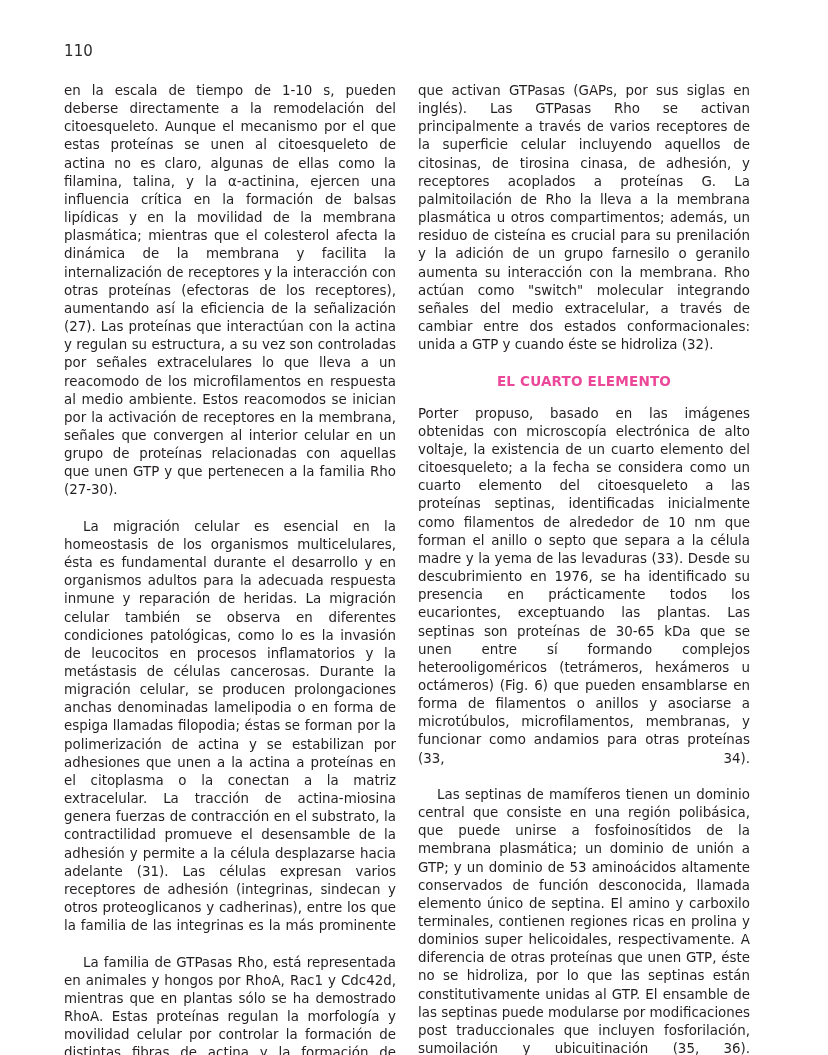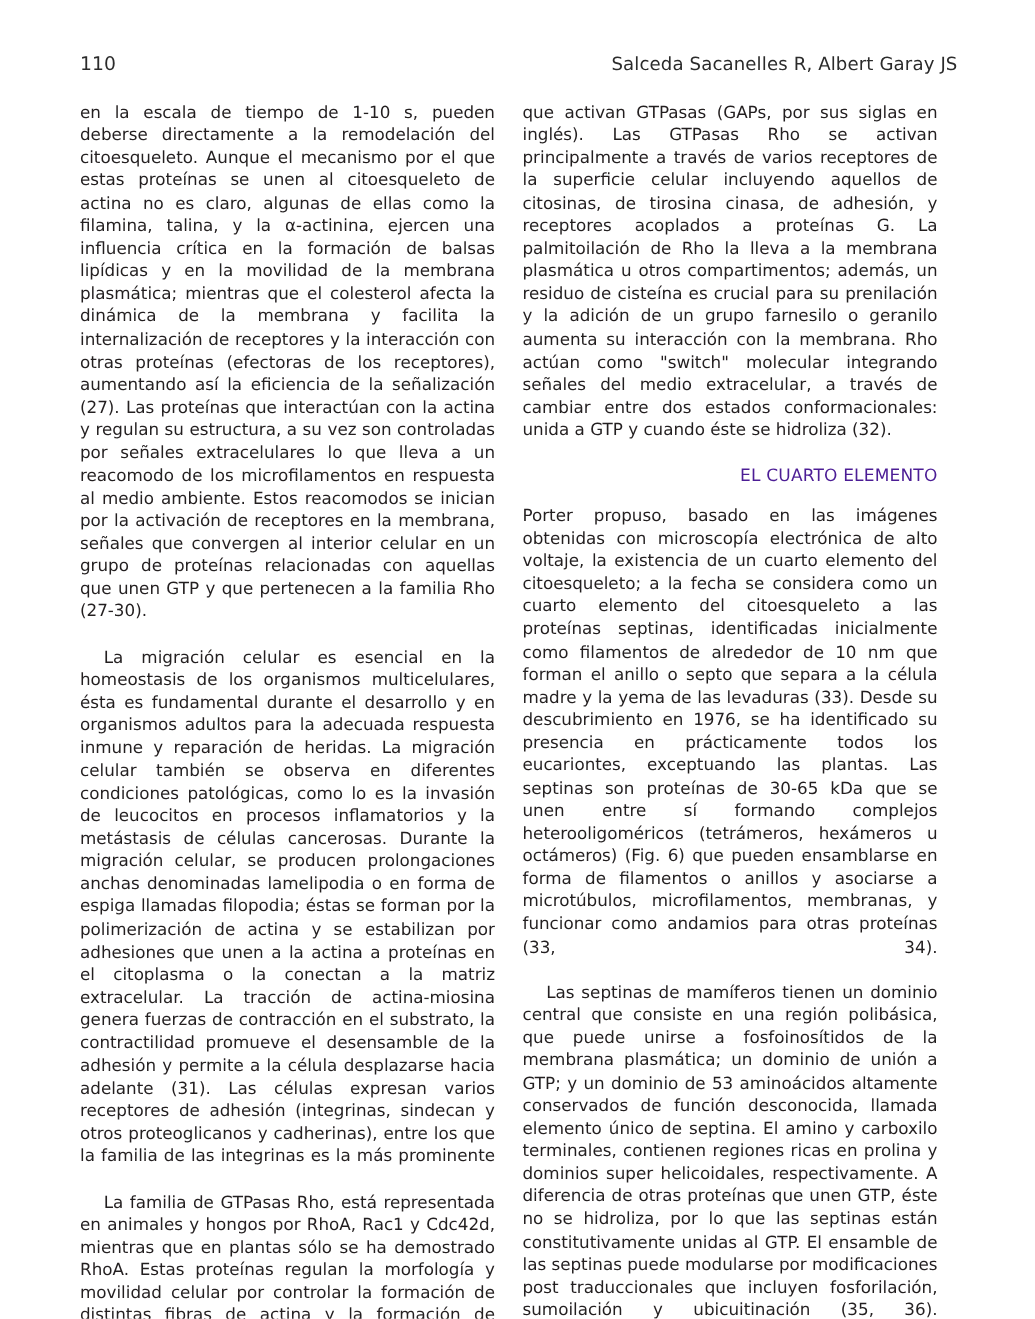--- a/index.html
+++ b/index.html
@@ -75,37 +75,36 @@
   p.para.lastflush::after {
     content: "";
     display: inline-block;
     width: 100%;
   }
   
   h2.section-head {
     margin: 0;
     padding: 0;
     font-size: 13.6px;
-    font-weight: normal;
+    font-weight: bold;
     line-height: 18.15px;
     letter-spacing: 0.15px;
-    color: #4c1d95;
-    text-align: right;
+    color: #ec4899;
+    text-align: center;
   }
   .gap-before-head { height: 18.15px; }
   .gap-after-head  { height: 14px; }
 </style>
 </head>
 <body>
 
 <div class="page">
 
   <div class="running-head">
     <span class="folio">110</span>
-    <span class="head-authors">Salceda Sacanelles R, Albert Garay JS</span>
   </div>
 
   <div class="columns">
 
     <div class="col">
       <p class="para lastflush">en la escala de tiempo de 1-10 s, pueden deberse directamente a la remodelación del citoesqueleto. Aunque el mecanismo por el que estas proteínas se unen al citoesqueleto de actina no es claro, algunas de ellas como la filamina, talina, y la α-actinina, ejercen una influencia crítica en la formación de balsas lipídicas y en la movilidad de la membrana plasmática; mientras que el colesterol afecta la dinámica de la membrana y facilita la internalización de receptores y la interacción con otras proteínas (efectoras de los receptores), aumentando así la eficiencia de la señalización (27). Las proteínas que interactúan con la actina y regulan su estructura, a su vez son controladas por señales extracelulares lo que lleva a un reacomodo de los microfilamentos en respuesta al medio ambiente. Estos reacomodos se inician por la activación de receptores en la membrana, señales que convergen al interior celular en un grupo de proteínas relacionadas con aquellas que unen GTP y que pertenecen a la familia Rho (27-30).</p>
       <p class="para indent lastflush">La migración celular es esencial en la homeostasis de los organismos multicelulares, ésta es fundamental durante el desarrollo y en organismos adultos para la adecuada respuesta inmune y reparación de heridas. La migración celular también se observa en diferentes condiciones patológicas, como lo es la invasión de leucocitos en procesos inflamatorios y la metástasis de células cancerosas. Durante la migración celular, se producen prolongaciones anchas denominadas lamelipodia o en forma de espiga llamadas filopodia; éstas se forman por la polimerización de actina y se estabilizan por adhesiones que unen a la actina a proteínas en el citoplasma o la conectan a la matriz extracelular. La tracción de actina-miosina genera fuerzas de contracción en el substrato, la contractilidad promueve el desensamble de la adhesión y permite a la célula desplazarse hacia adelante (31). Las células expresan varios receptores de adhesión (integrinas, sindecan y otros proteoglicanos y cadherinas), entre los que la familia de las integrinas es la más prominente</p>
       <p class="para indent lastflush">La familia de GTPasas Rho, está representada en animales y hongos por RhoA, Rac1 y Cdc42d, mientras que en plantas sólo se ha demostrado RhoA. Estas proteínas regulan la morfología y movilidad celular por controlar la formación de distintas fibras de actina y la formación de lamelipodia. Adicionalmente, Cdc42 modula el crecimiento de neuritas y la polaridad neuronal, así como la progresión del ciclo celular. Estas GTPasas se asocian a micro dominios, ricos en colesterol, de la membrana plasmática, y son activadas por factores que intercambian nucleótidos (GEFs, por sus siglas en inglés), e inactivadas por proteínas</p>
     </div>
 

